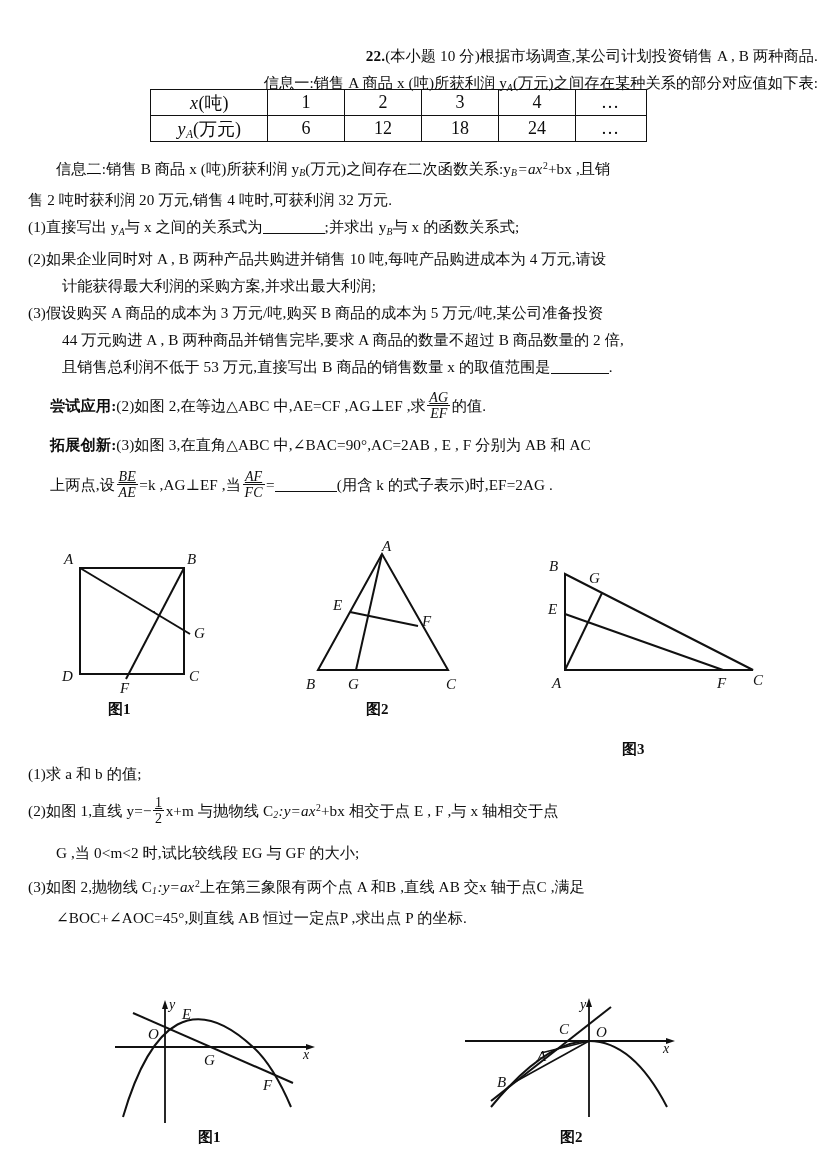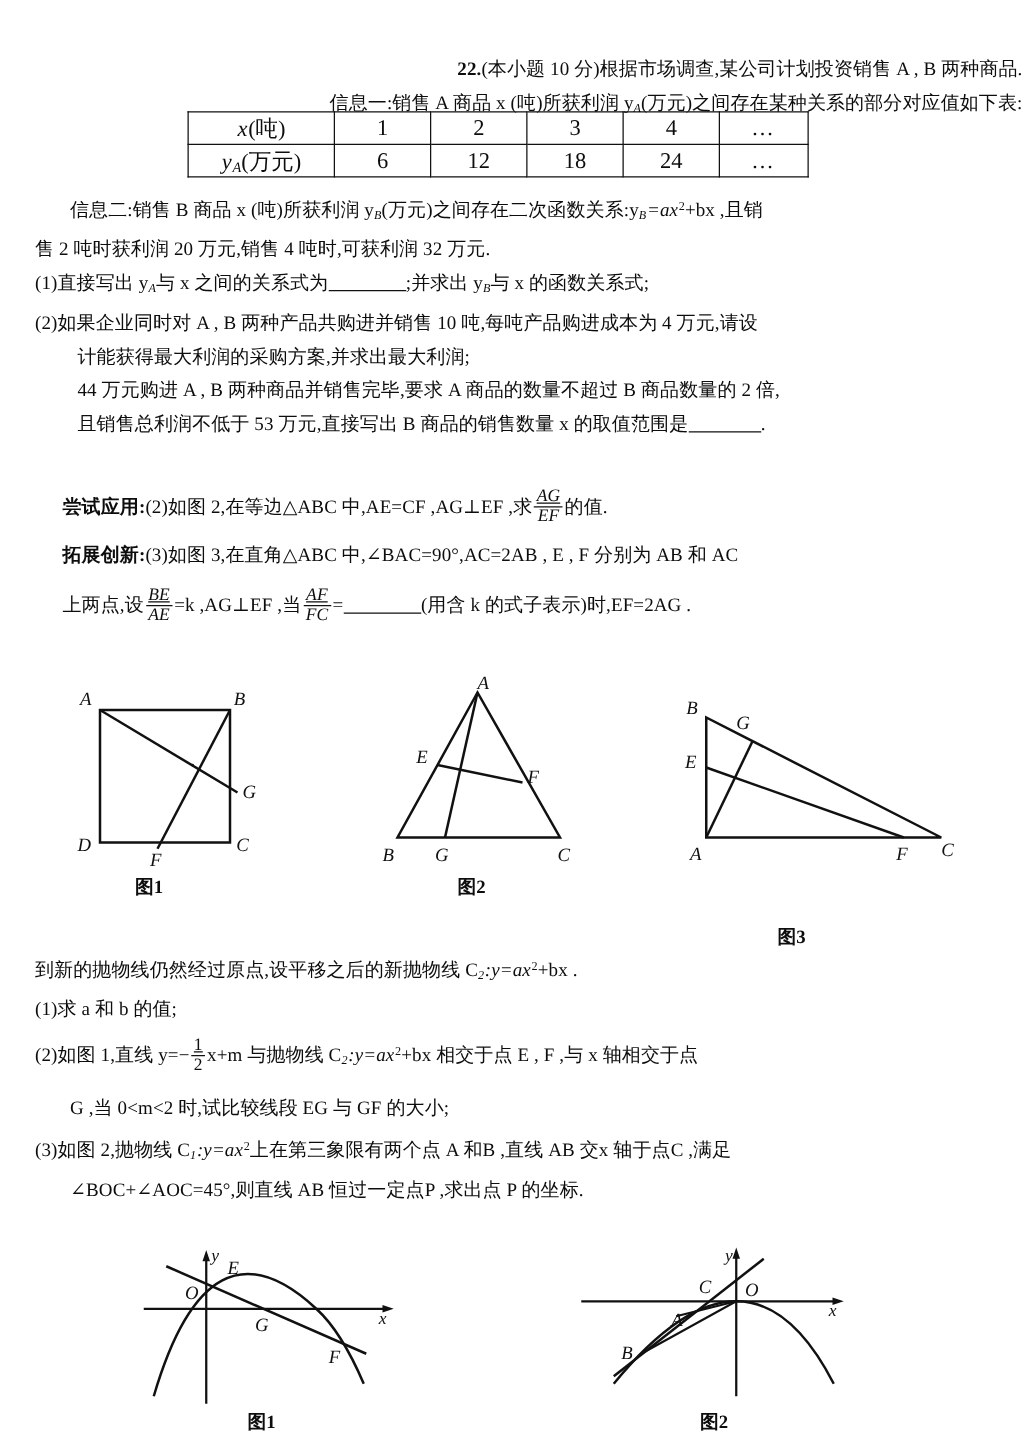--- a/index.html
+++ b/index.html
@@ -157,20 +157,23 @@
     </div>
     <div class="line">
       <span>(1)直接写出 y</span><sub>A</sub><span>与 x 之间的关系式为</span><span class="blank b-long"></span><span>;并求出 y</span><sub>B</sub><span>与 x 的函数关系式;</span>
     </div>
     <div class="line">
       <span>(2)如果企业同时对 A , B 两种产品共购进并销售 10 吨,每吨产品购进成本为 4 万元,请设</span>
     </div>
     <div class="line" style="padding-left:34px;">
       <span>计能获得最大利润的采购方案,并求出最大利润;</span>
     </div>
+    <div class="line">
+      <span>(3)假设购买 A 商品的成本为 3 万元/吨,购买 B 商品的成本为 5 万元/吨,某公司准备投资</span>
+    </div>
     <div class="line" style="padding-left:34px;">
       <span>44 万元购进 A , B 两种商品并销售完毕,要求 A 商品的数量不超过 B 商品数量的 2 倍,</span>
     </div>
     <div class="line" style="padding-left:34px;">
       <span>且销售总利润不低于 53 万元,直接写出 B 商品的销售数量 x 的取值范围是</span><span class="blank b-mid"></span><span>.</span>
     </div>
   </div>
 
   <div class="qblock" style="left:18px; top:386px; width:800px;">
     <div class="line" style="padding-left:32px; line-height:40px;">
@@ -234,23 +237,20 @@
       <text class="lbl" x="44" y="31">G</text>
       <text class="lbl" x="3" y="62">E</text>
       <text class="lbl" x="7" y="136">A</text>
       <text class="lbl" x="172" y="136">F</text>
       <text class="lbl" x="208" y="133">C</text>
     </svg>
   </div>
   <div class="figlabel" style="left:622px; top:700px;margin-top:40px;">图3</div>
 
   <div class="qblock" style="left:4px; top:760px; width:820px;">
-    <div class="line" style="padding-left:24px;">
-      <span>到新的抛物线仍然经过原点,设平移之后的新抛物线 C</span><sub>2</sub><span class="ital">:y=ax</span><sup>2</sup><span>+bx .</span>
-    </div>
     <div class="line" style="padding-left:24px;">
       <span>(1)求 a 和 b 的值;</span>
     </div>
     <div class="line" style="padding-left:24px; line-height:42px;">
       <span>(2)如图 1,直线 y=−</span><span class="frac upright"><span class="num">1</span><span class="den">2</span></span><span>x+m 与抛物线 C</span><sub>2</sub><span class="ital">:y=ax</span><sup>2</sup><span>+bx 相交于点 E , F ,与 x 轴相交于点</span>
     </div>
     <div class="line" style="padding-left:52px; line-height:34px;">
       <span>G ,当 0&lt;m&lt;2 时,试比较线段 EG 与 GF 的大小;</span>
     </div>
     <div class="line" style="padding-left:24px;">

